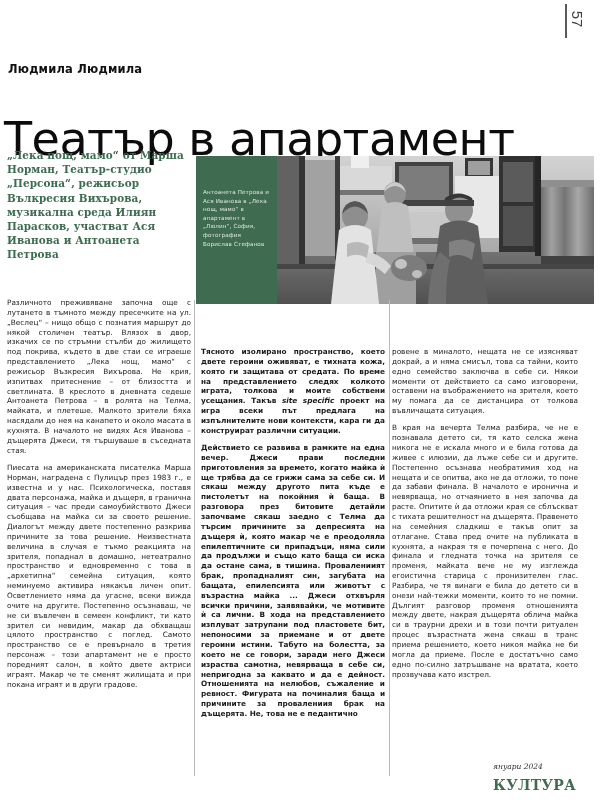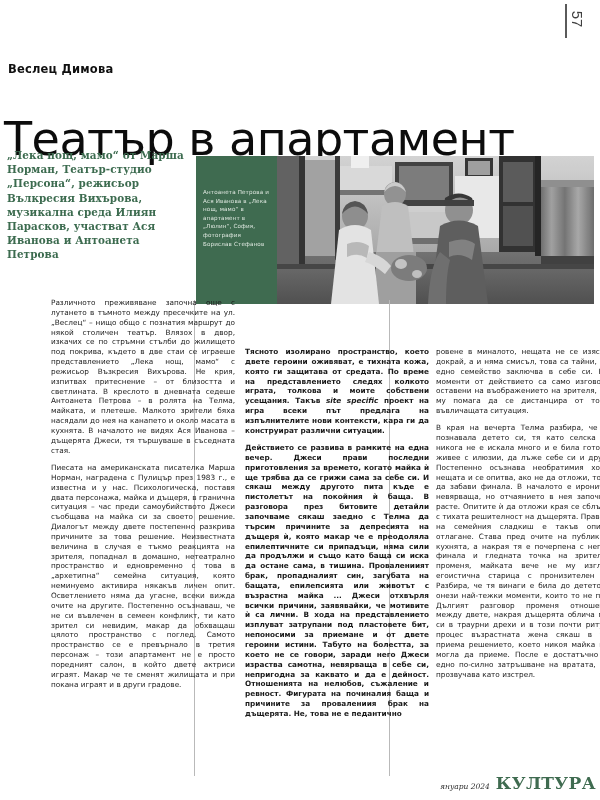--- a/index.html
+++ b/index.html
@@ -141,21 +141,20 @@
   
   .col {
     position: absolute;
     font-family: "DejaVu Sans", sans-serif;
     font-size: 7.3px;
     line-height: 9.85px;
     color: #1a1a1a;
     text-align: justify;
     text-justify: inter-word;
     hyphens: manual;
-    margin-left: 44px;
   }
   .col p { margin: 0 0 7.5px 0; }
   .col p:last-child { margin-bottom: 0; }
   .col i { font-style: italic; }
 
   #col1 { left: 7px;   top: 298px; width: 184px; height: 478px; }
   #col2 { left: 201px; top: 347px; width: 184px; height: 429px; font-weight: bold; }
   #col3 { left: 392px; top: 347px; width: 186px; height: 429px; }
 
   
@@ -163,52 +162,52 @@
     position: absolute;
     width: 1px;
     background: #b9b9b9;
   }
   #rule1 { left: 194px; top: 300px; height: 476px; }
   #rule2 { left: 389px; top: 300px; height: 476px; }
 
   
   .footer {
     position: absolute;
-    right: 4px;
+    right: 24px;
     bottom: 7px;
     display: flex;
     align-items: baseline;
     gap: 6px;
+    flex-direction: column;
   }
   .footer-date {
     font-family: "DejaVu Serif", serif;
     font-style: italic;
     font-size: 7.5px;
     color: #2a2a2a;
   }
   .footer-brand {
     font-family: "DejaVu Serif", serif;
     font-weight: 700;
-    font-size: 17px;
+    font-size: 14px;
     letter-spacing: 0.4px;
     color: #3f6b50;
-    margin-top: 9px;
   }
 </style>
 </head>
 <body>
 
 <div class="page">
 
   <div class="folio">
     <div class="folio-rule"></div>
     <div class="folio-num">57</div>
   </div>
 
-  <div class="byline">Веслец Димова</div>
+  <div class="byline">Людмила Людмила</div>
 
   <h1 class="headline">Театър в апартамент</h1>
 
   <div class="standfirst">„Лека нощ, мамо“ от Марша Норман, Театър-студио „Персона“, режисьор Вълкресия Вихърова, музикална среда Илиян Парасков, участват Ася Иванова и Антоанета Петрова</div>
 
   <div class="photo-block">
 
     <div class="caption-box">
       <div class="caption-text">Антоанета Петрова и Ася Иванова в „Лека нощ, мамо“ в апартамент в „Люлин“, София, фотография Борислав Стефанов</div>
     </div>

